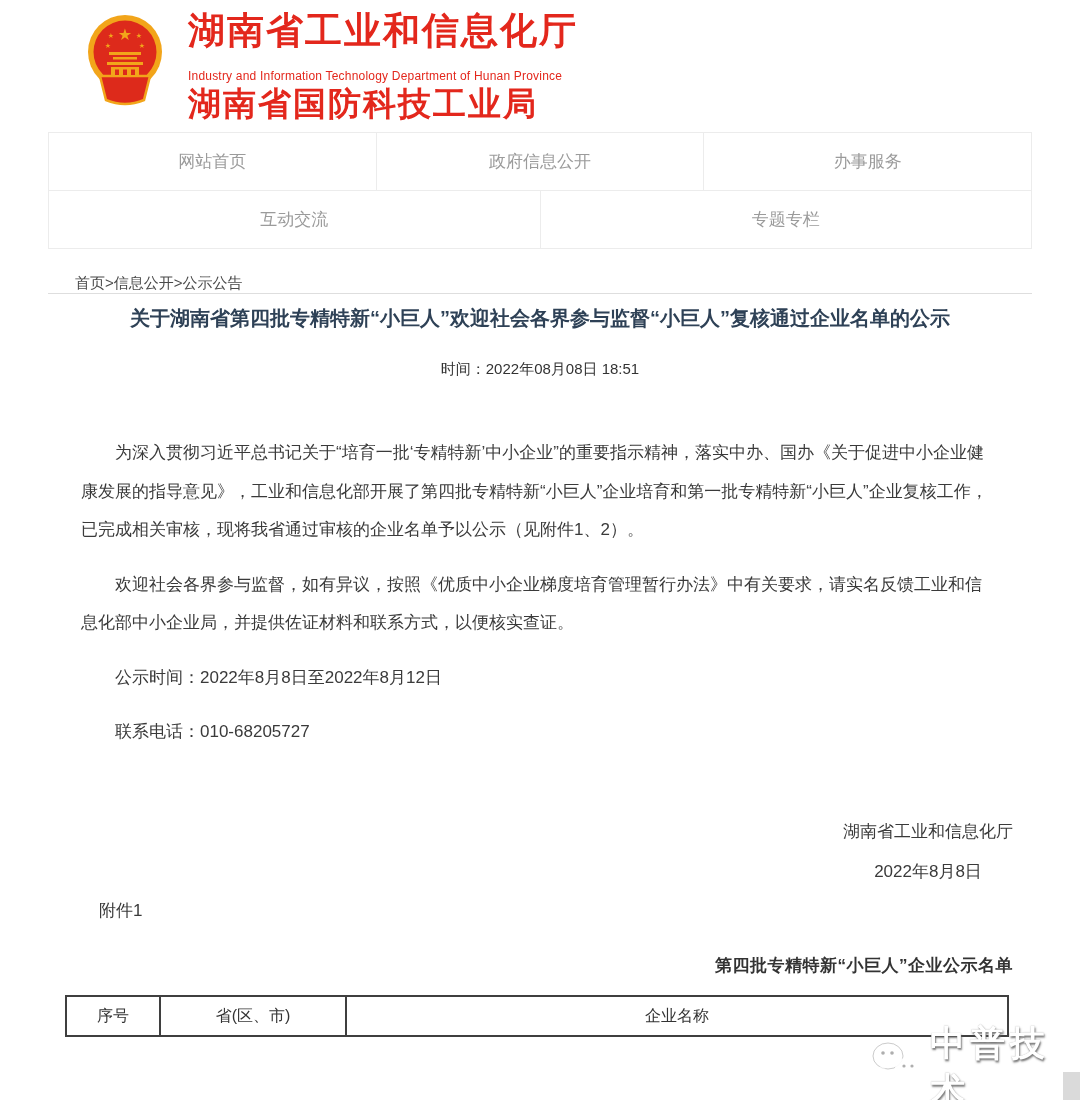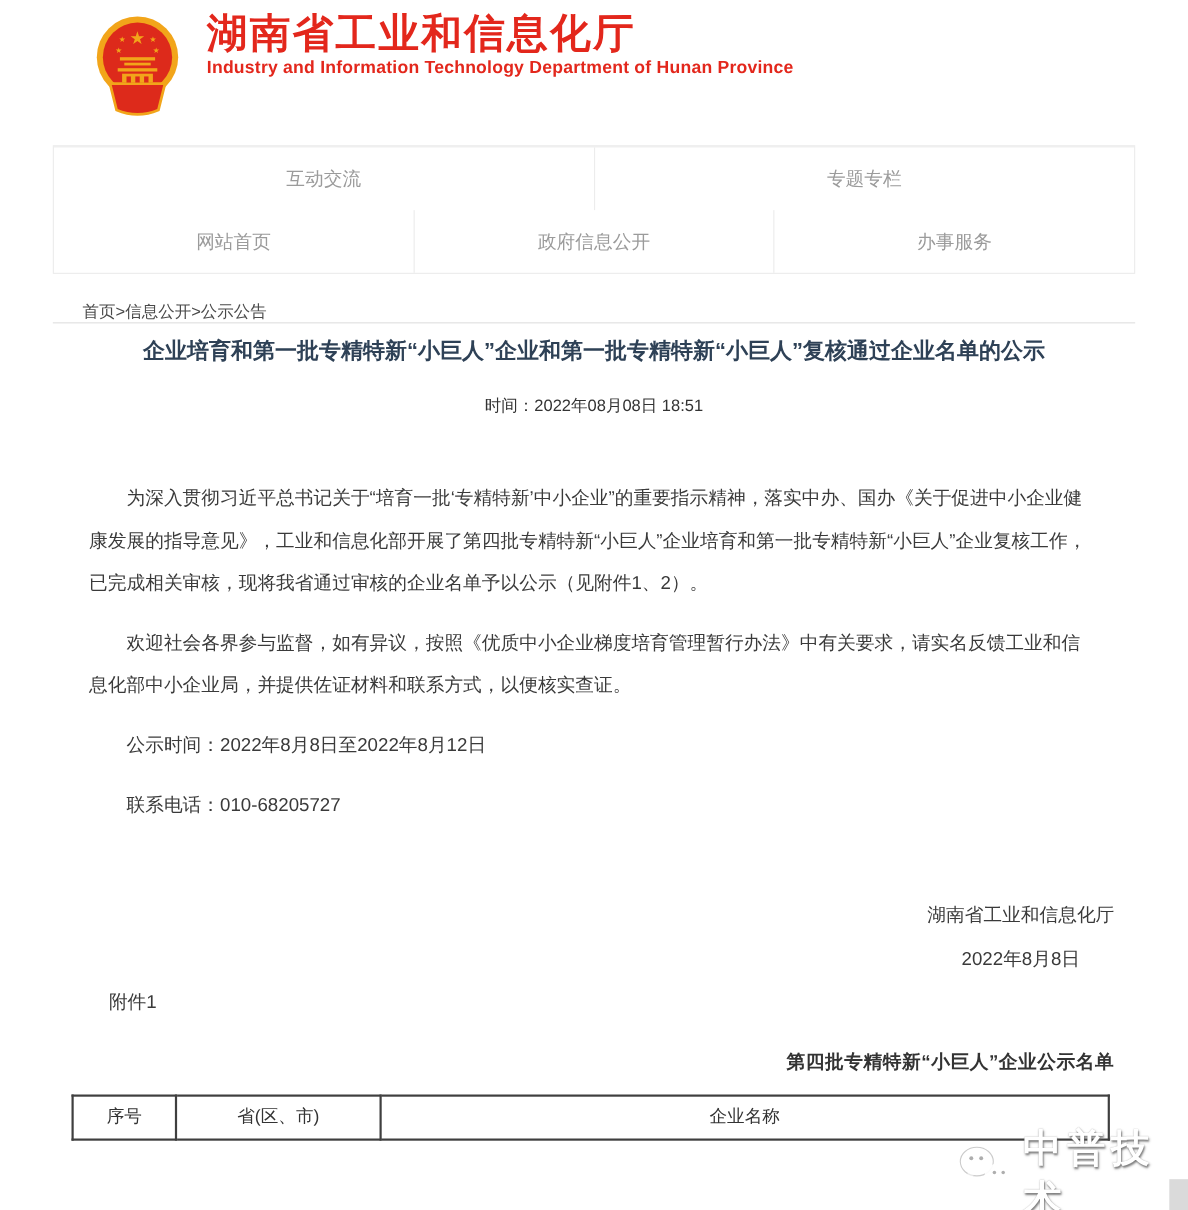--- a/index.html
+++ b/index.html
@@ -5,21 +5,21 @@
   html,body{margin:0;padding:0;}
   body{
     width:1080px;height:1100px;overflow:hidden;position:relative;
     background:#ffffff;font-family:"Liberation Sans","DejaVu Sans",sans-serif;
   }
   
   .site-header{display:flex;align-items:flex-start;padding:12px 0 0 86px;height:100px;}
   .emblem{width:78px;height:98px;flex:0 0 auto;margin-top:2px;}
   .org-block{margin-left:24px;}
   .org-cn1{font-size:37px;font-weight:bold;color:#e3271c;letter-spacing:2px;line-height:1.05;}
-  .org-en{font-size:16px;color:#e3271c;margin-top:2px;letter-spacing:0.2px;font-weight:bold;}
+  .org-en{font-size:12px;color:#e3271c;margin-top:18px;letter-spacing:0.2px;}
   .org-cn2{font-size:33px;font-weight:bold;color:#e3271c;letter-spacing:2px;margin-top:4px;line-height:1.05;}
   
   .main-nav{margin:20px 48px 0 48px;border:1px solid #ececec;background:#fff;}
   .nav-row{display:flex;height:57px;}
   .nav-row--second{border-top:1px solid #ececec;}
   .nav-cell{flex:1;display:flex;align-items:center;justify-content:center;
     font-size:17px;color:#9b9b9b;cursor:pointer;border-left:1px solid #ececec;}
   .nav-cell:first-child{border-left:none;}
   
   .breadcrumb-bar{margin:0 48px;height:44px;display:flex;align-items:flex-end;
@@ -67,40 +67,41 @@
       <rect x="21" y="48" width="36" height="3" fill="#F2A51A"></rect>
       <rect x="25" y="53" width="28" height="8" fill="#F2A51A"></rect>
       <rect x="29" y="55.5" width="4" height="5.5" fill="#DD2A1B"></rect>
       <rect x="37" y="55.5" width="4" height="5.5" fill="#DD2A1B"></rect>
       <rect x="45" y="55.5" width="4" height="5.5" fill="#DD2A1B"></rect>
     </svg>
   </span>
   <div class="org-block">
     <div class="org-cn1">湖南省工业和信息化厅</div>
     <div class="org-en">Industry and Information Technology Department of Hunan Province</div>
+    <div class="org-cn2">湖南省国防科技工业局</div>
   </div>
 </div>
 
 <div class="main-nav">
-  <div class="nav-row nav-row--second">
-    <div class="nav-cell">互动交流</div>
-    <div class="nav-cell">专题专栏</div>
-  </div>
   <div class="nav-row">
     <div class="nav-cell">网站首页</div>
     <div class="nav-cell">政府信息公开</div>
     <div class="nav-cell">办事服务</div>
+  </div>
+  <div class="nav-row nav-row--second">
+    <div class="nav-cell">互动交流</div>
+    <div class="nav-cell">专题专栏</div>
   </div>
 </div>
 
 <div class="breadcrumb-bar">
   <span>首页&gt;信息公开&gt;公示公告</span>
 </div>
 
-<div class="article-title">企业培育和第一批专精特新“小巨人”企业和第一批专精特新“小巨人”复核通过企业名单的公示</div>
+<div class="article-title">关于湖南省第四批专精特新“小巨人”欢迎社会各界参与监督“小巨人”复核通过企业名单的公示</div>
 <div class="article-meta">时间：2022年08月08日 18:51</div>
 
 <div class="article-body">
   <p class="para">为深入贯彻习近平总书记关于“培育一批‘专精特新’中小企业”的重要指示精神，落实中办、国办《关于促进中小企业健康发展的指导意见》，工业和信息化部开展了第四批专精特新“小巨人”企业培育和第一批专精特新“小巨人”企业复核工作，已完成相关审核，现将我省通过审核的企业名单予以公示（见附件1、2）。</p>
   <p class="para">欢迎社会各界参与监督，如有异议，按照《优质中小企业梯度培育管理暂行办法》中有关要求，请实名反馈工业和信息化部中小企业局，并提供佐证材料和联系方式，以便核实查证。</p>
   <p class="para">公示时间：2022年8月8日至2022年8月12日</p>
   <p class="para">联系电话：010-68205727</p>
 
 
   <div class="signature">

